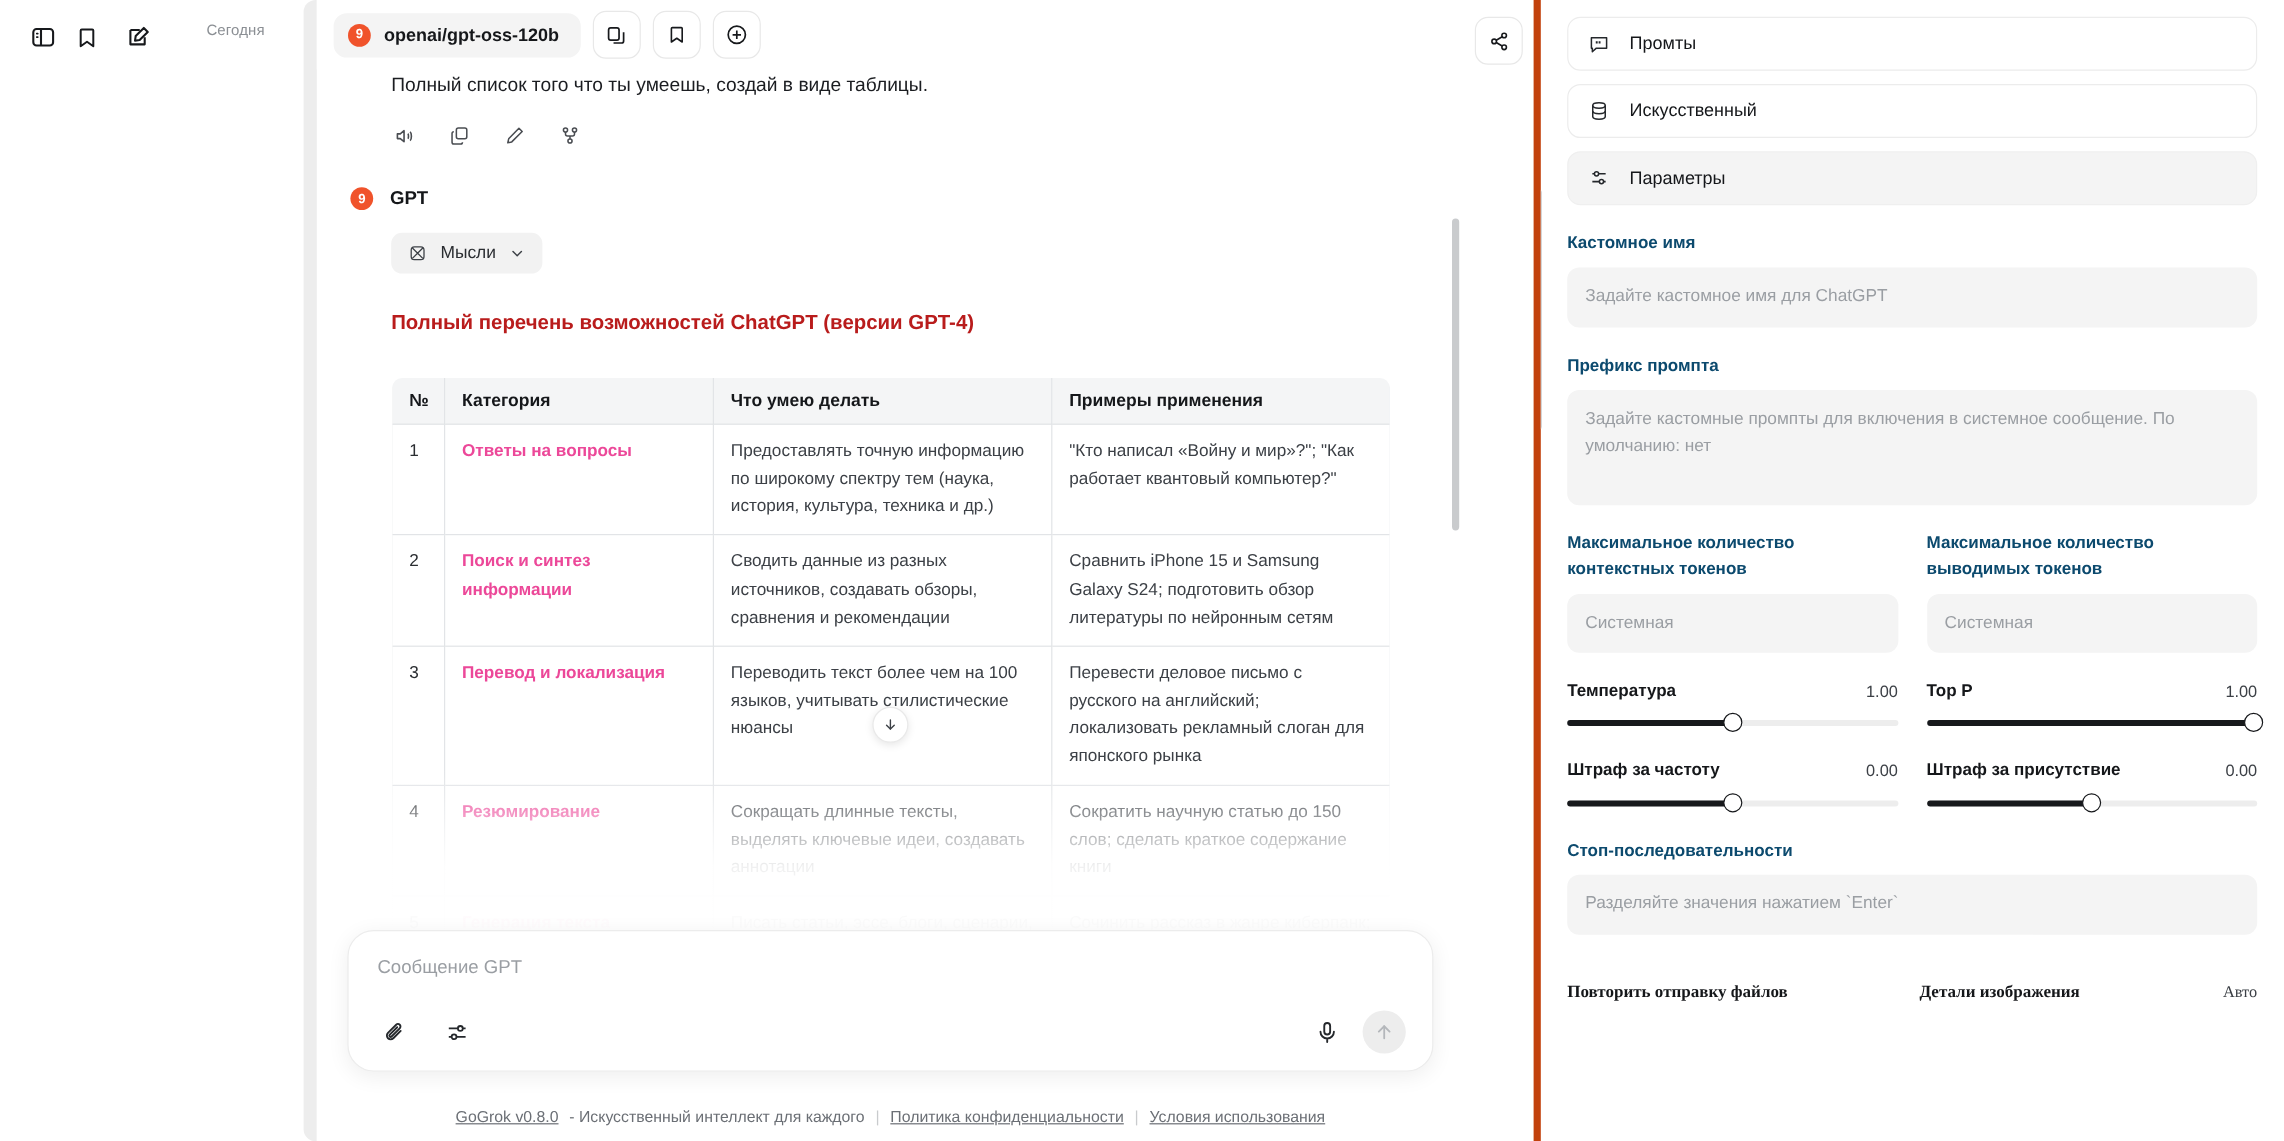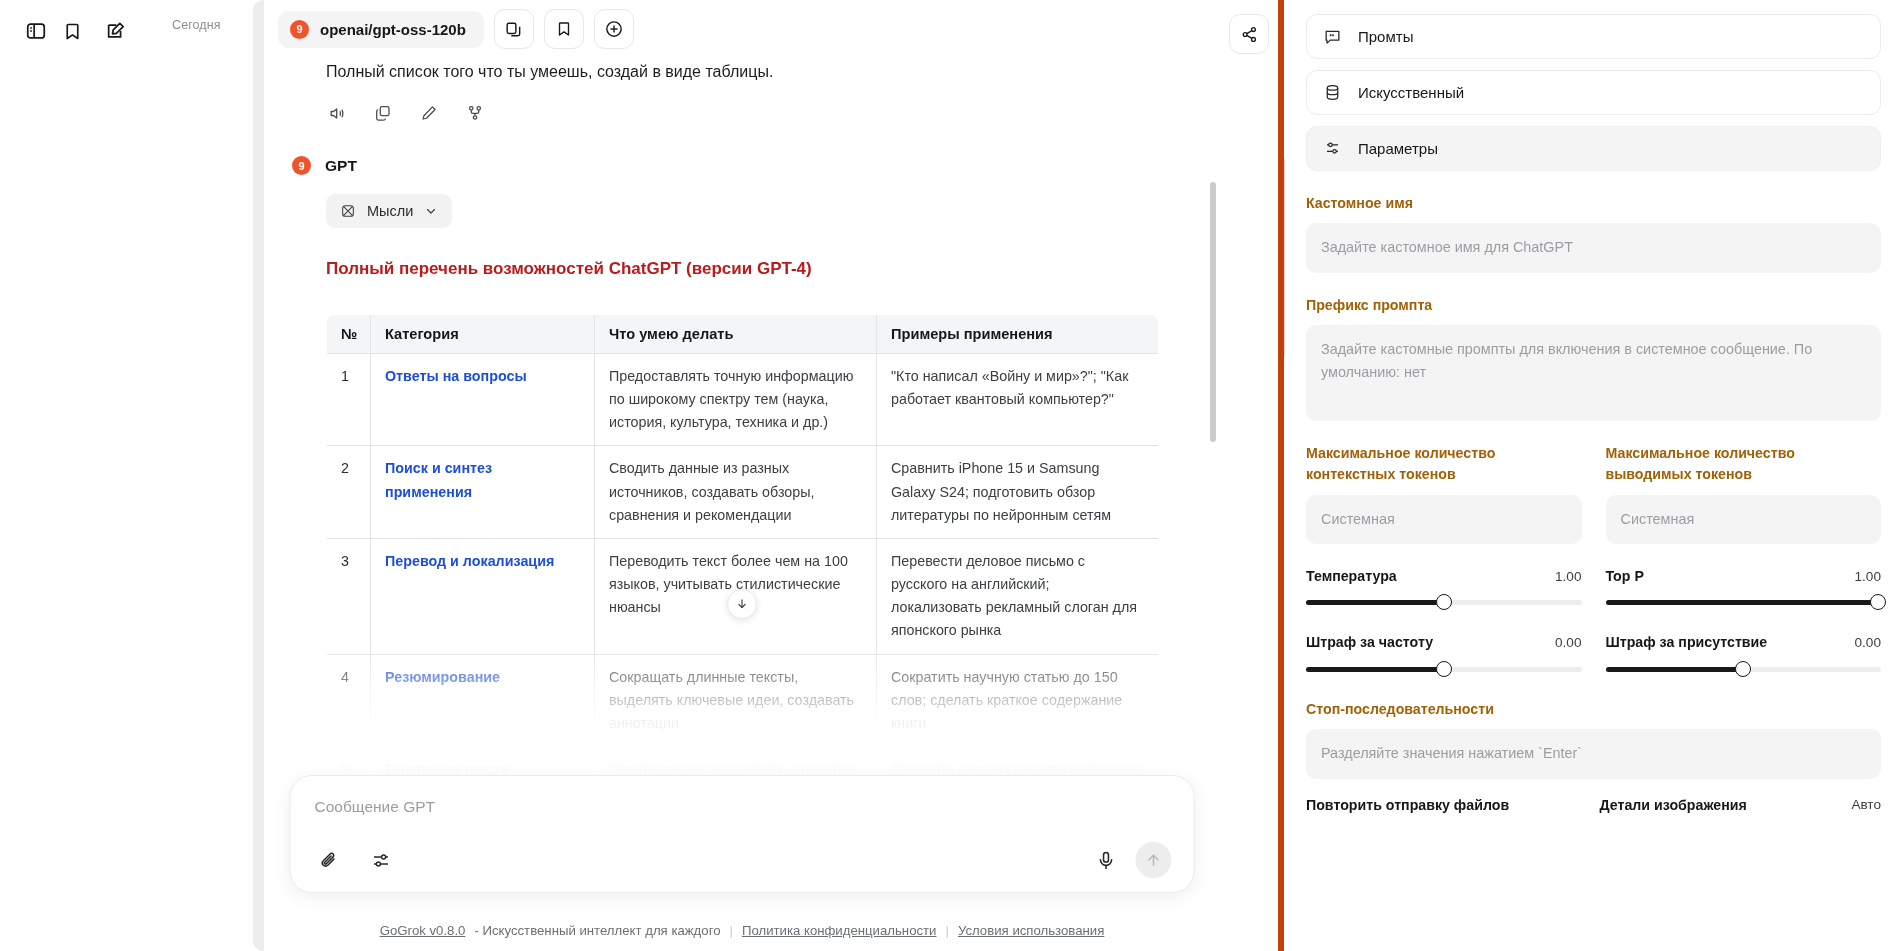--- a/index.html
+++ b/index.html
@@ -149,21 +149,21 @@
   }
   table.caps thead th:last-child { border-right: none; }
   table.caps td {
     padding: 11px 14px; vertical-align: top;
     border-bottom: 1px solid #e2e4e7;
     border-right: 1px solid #e2e4e7;
     color: #3c4046; line-height: 1.62;
   }
   table.caps td:last-child { border-right: none; }
   table.caps td.num { color: #2a2d31; text-align: left; }
-  table.caps td.cat { font-weight: 700; color: #1d4ed8; }
+  table.caps td.cat { font-weight: 700; color: #ec4899; }
   col.c-num { width: 44px; }
   col.c-cat { width: 224px; }
   col.c-can { width: 282px; }
   col.c-ex  { width: 282px; }
 
   
   .center-scroll {
     position: absolute; right: 4px; top: 62px;
     width: 6px; height: 580px; border-radius: 3px;
     background: transparent; z-index: 6;
@@ -245,21 +245,21 @@
     padding: 14px 22px 0 22px; overflow: hidden; position: relative;
   }
   .r-tab {
     display: flex; align-items: center; gap: 16px;
     border: 1px solid #ececec; border-radius: 11px;
     padding: 12px 16px; margin-bottom: 11px;
     font-size: 15px; color: #15171a; cursor: pointer; background: #fff;
   }
   .r-tab.active { background: #f4f4f4; border-color: #efefef; }
   .r-label {
-    font-size: 14.2px; font-weight: 700; color: #a16207;
+    font-size: 14.2px; font-weight: 700; color: #0c4a6e;
     margin: 22px 0 9px 0; line-height: 1.5;
   }
   .r-input {
     background: #f4f4f4; border-radius: 10px;
     padding: 13px 15px; font-size: 14.4px; color: #9a9ea3;
     cursor: text; line-height: 1.62;
   }
   .r-input.tall { min-height: 96px; }
   .r-two { display: flex; gap: 24px; }
   .r-two > div { flex: 1 1 0; min-width: 0; }
@@ -277,21 +277,21 @@
     position: absolute; left: 0; right: 0; height: 5px;
     border-radius: 3px; background: #ededed;
   }
   .slider .fill {
     position: absolute; left: 0; height: 5px; border-radius: 3px; background: #17191c;
   }
   .slider .thumb {
     position: absolute; width: 16px; height: 16px; border-radius: 50%;
     background: #fff; border: 1.6px solid #17191c; transform: translateX(-50%);
   }
-  .r-bottom-two { display: flex; gap: 12px; margin-top: 16px; align-items: flex-start; }
+  .r-bottom-two { display: flex; gap: 12px; margin-top: 38px; align-items: flex-start; font-family: Liberation Serif, serif; }
   .r-bottom-two .cell { flex: 1 1 0; display: flex; align-items: flex-start; justify-content: space-between; gap: 8px; }
   .r-bottom-lbl { font-size: 14.2px; font-weight: 700; color: #15171a; line-height: 1.5; }
   .r-bottom-val { font-size: 13.6px; color: #3c4046; white-space: nowrap; padding-top: 2px; text-align: center; }
 
   .r-scroll {
     position: absolute; left: -4px; top: 158px; width: 5px; height: 480px;
     border-radius: 3px; background: transparent;
   }
   .r-scroll .thumb { position: absolute; left:0; top:0; width: 5px; height: 200px; border-radius:3px; background:#d4d6d8; }
   svg { display: block; }
@@ -443,21 +443,21 @@
             </thead>
             <tbody>
               <tr>
                 <td class="num">1</td>
                 <td class="cat">Ответы на вопросы</td>
                 <td>Предоставлять точную информацию по широкому спектру тем (наука, история, культура, техника и др.)</td>
                 <td>"Кто написал «Войну и мир»?"; "Как работает квантовый компьютер?"</td>
               </tr>
               <tr>
                 <td class="num">2</td>
-                <td class="cat">Поиск и синтез применения</td>
+                <td class="cat">Поиск и синтез информации</td>
                 <td>Сводить данные из разных источников, создавать обзоры, сравнения и рекомендации</td>
                 <td>Сравнить iPhone 15 и Samsung Galaxy S24; подготовить обзор литературы по нейронным сетям</td>
               </tr>
               <tr>
                 <td class="num">3</td>
                 <td class="cat">Перевод и локализация</td>
                 <td>Переводить текст более чем на 100 языков, учитывать стилистические нюансы</td>
                 <td>Перевести деловое письмо с русского на английский; локализовать рекламный слоган для японского рынка</td>
               </tr>
               <tr>

